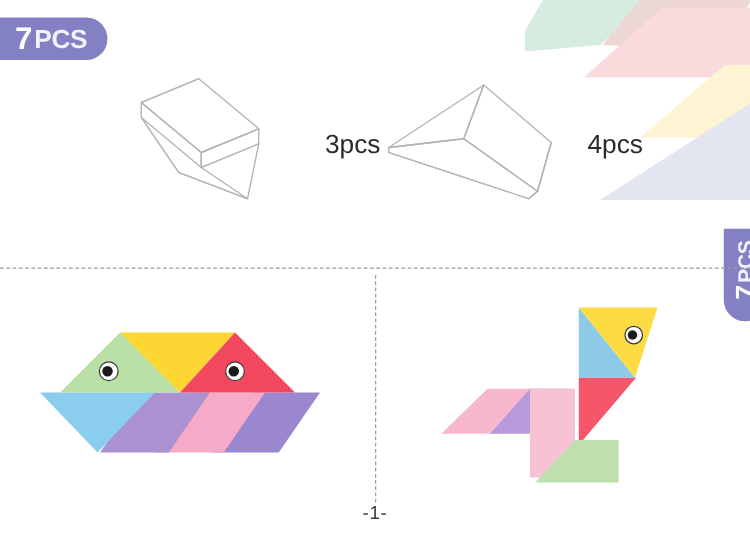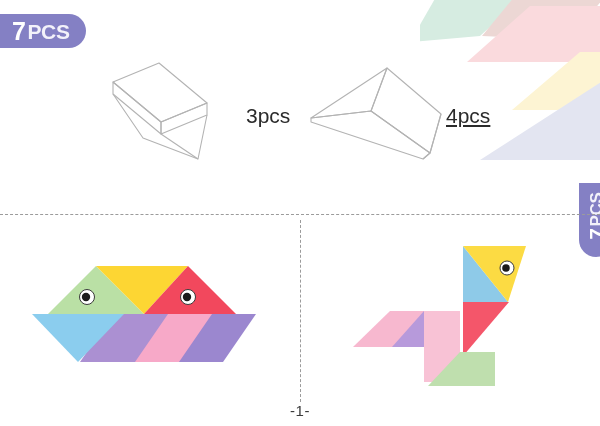--- a/index.html
+++ b/index.html
@@ -84,22 +84,22 @@
   .badge-vert .badge-unit { font-size: 17px; }
 
   
   .piece-label {
     position: absolute;
     color: #2b2b2b;
     font-size: 21px;
     line-height: 1;
     white-space: nowrap;
   }
-  #label-3pcs { left: 246px; top: 105px; }
-  #label-4pcs { left: 446px; top: 105px; text-decoration: underline; }
+  #label-3pcs { left: 260px; top: 105px; }
+  #label-4pcs { left: 470px; top: 105px; }
 
   .wire {
     position: absolute;
   }
   #wire-parallelogram { left: 85px; top: 58px; }
   #wire-triangle { left: 305px; top: 58px; }
 
   
   .divider-h {
     position: absolute;

